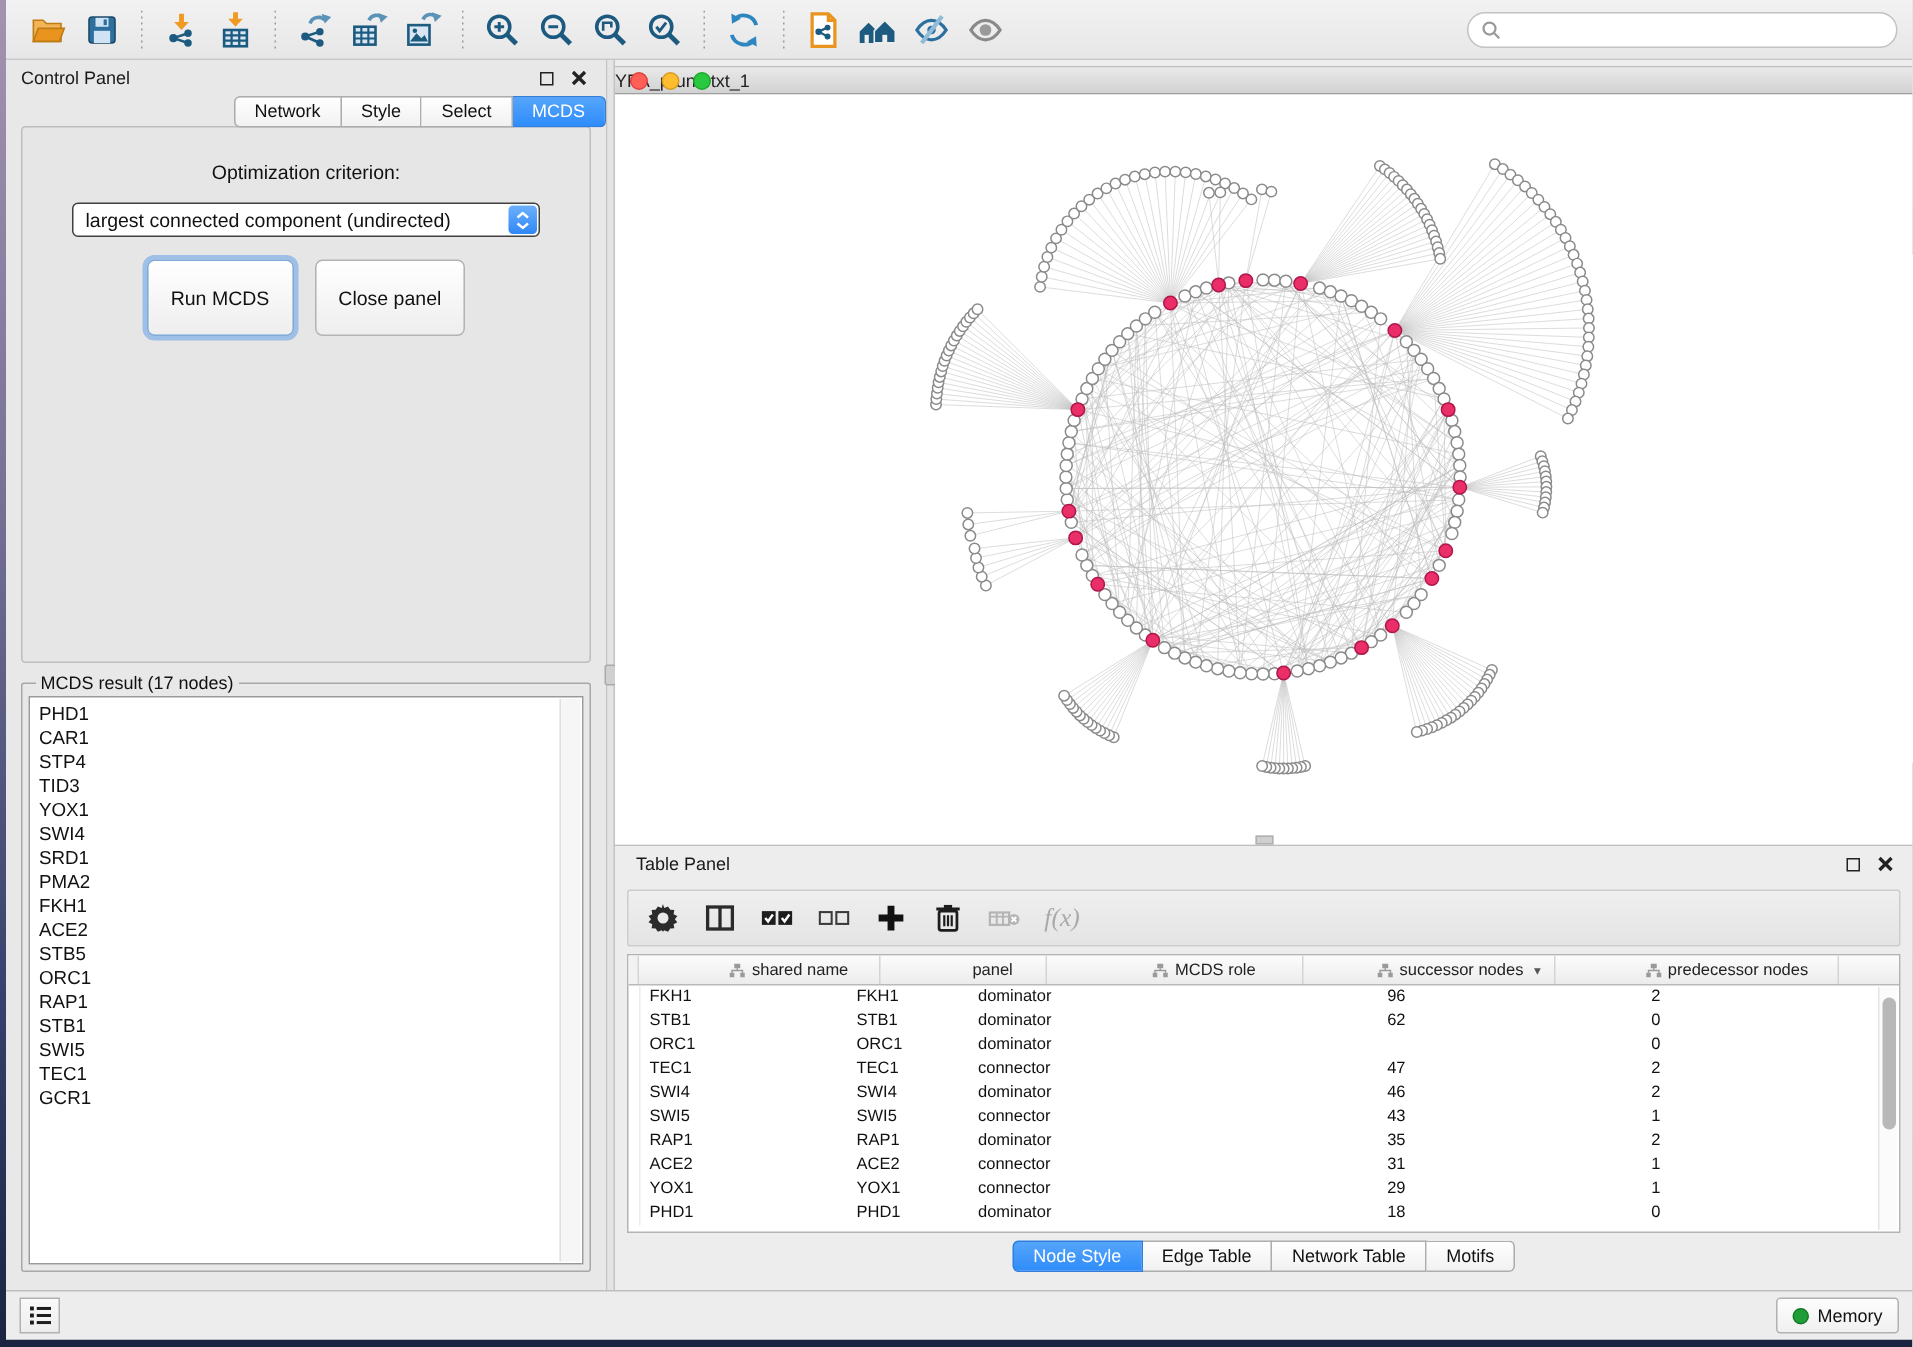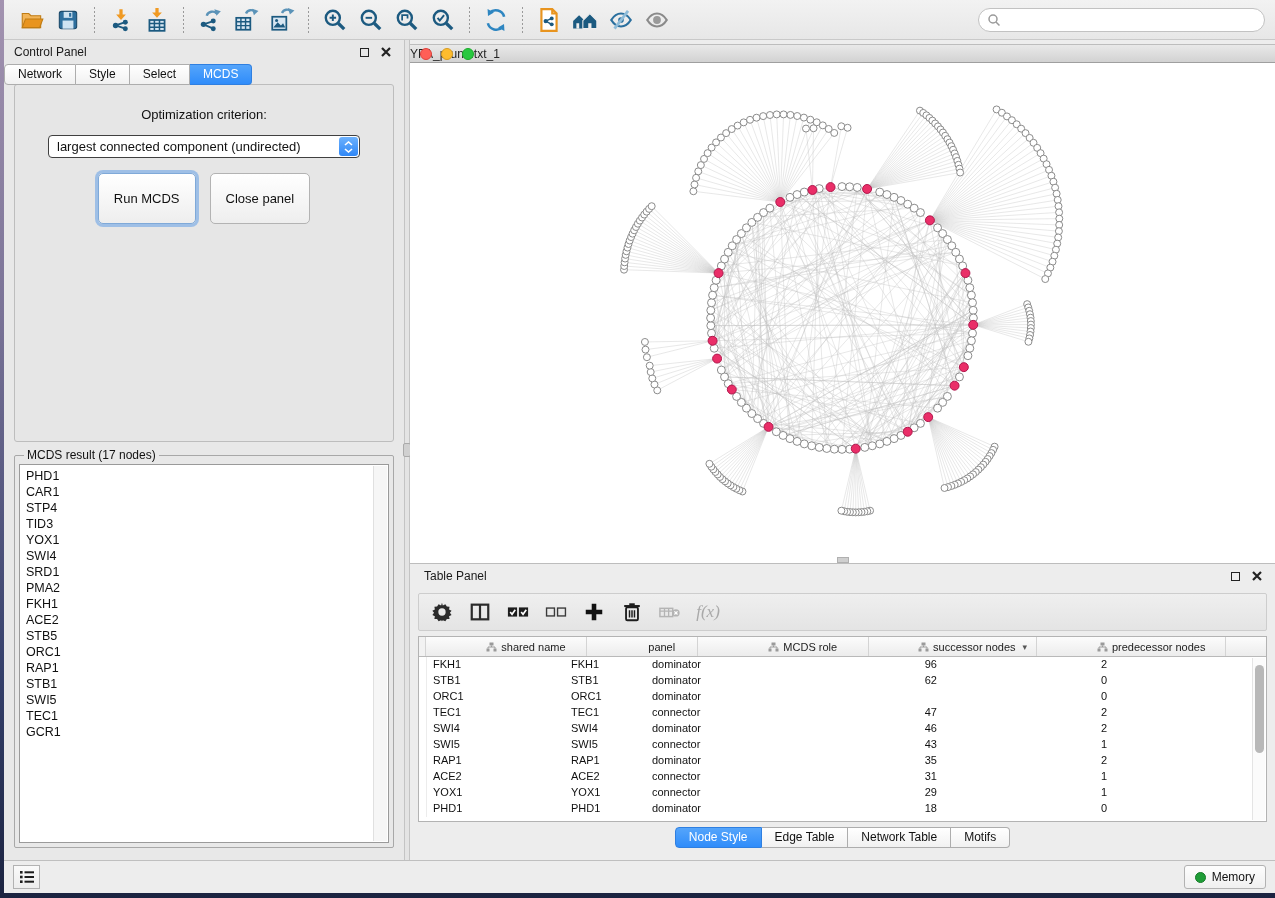--- a/index.html
+++ b/index.html
@@ -23,21 +23,21 @@
 
   
   .main { flex:1; display:flex; min-height:0; }
 
   
   .control-panel { width:401px; flex:0 0 auto; background:#e8e8e8; display:flex; flex-direction:column; border-right:1px solid #c4c4c4; }
   .panel-titlebar { height:24px; display:flex; align-items:center; padding:0 10px; font-size:12px; color:#1a1a1a; }
   .panel-title { flex:1; }
   .wbtn { width:16px; height:16px; display:flex; align-items:center; justify-content:center; margin-left:6px; }
   .float-glyph { width:9px; height:9px; border:1.5px solid #222; display:inline-block; }
-  .cp-tabs { display:flex; justify-content:flex-start; height:21px; position:relative; z-index:2; }
+  .cp-tabs { display:flex; justify-content:flex-end; height:21px; position:relative; z-index:2; }
   .cp-tab, .tp-tab { font-size:12px; padding:2px 13px; background:linear-gradient(#ffffff,#f1f1f1);
     border:1px solid #adadad; border-left-width:0; color:#111; line-height:15px; }
   .cp-tab:first-child, .tp-tab:first-child { border-left-width:1px; border-radius:4px 0 0 4px; }
   .cp-tab:last-child, .tp-tab:last-child { border-radius:0 4px 4px 0; }
   .cp-tab.active, .tp-tab.active { background:linear-gradient(#55a5fb,#2f8cfa); color:#fff; border-color:#2f7fe0; }
   .cp-content { margin:-1px 10px 0 10px; border:1px solid #bdbdbd; border-radius:3px;
     height:358px; background:#e6e6e6; text-align:center; padding-top:22px; flex:0 0 auto; }
   .opt-label { font-size:13px; color:#111; margin-bottom:13px; }
   .dropdown { width:312px; height:23px; margin:0 auto; background:#fff; border:1px solid #404040;
     border-radius:4px; position:relative; display:flex; align-items:center; padding-left:8px; }

